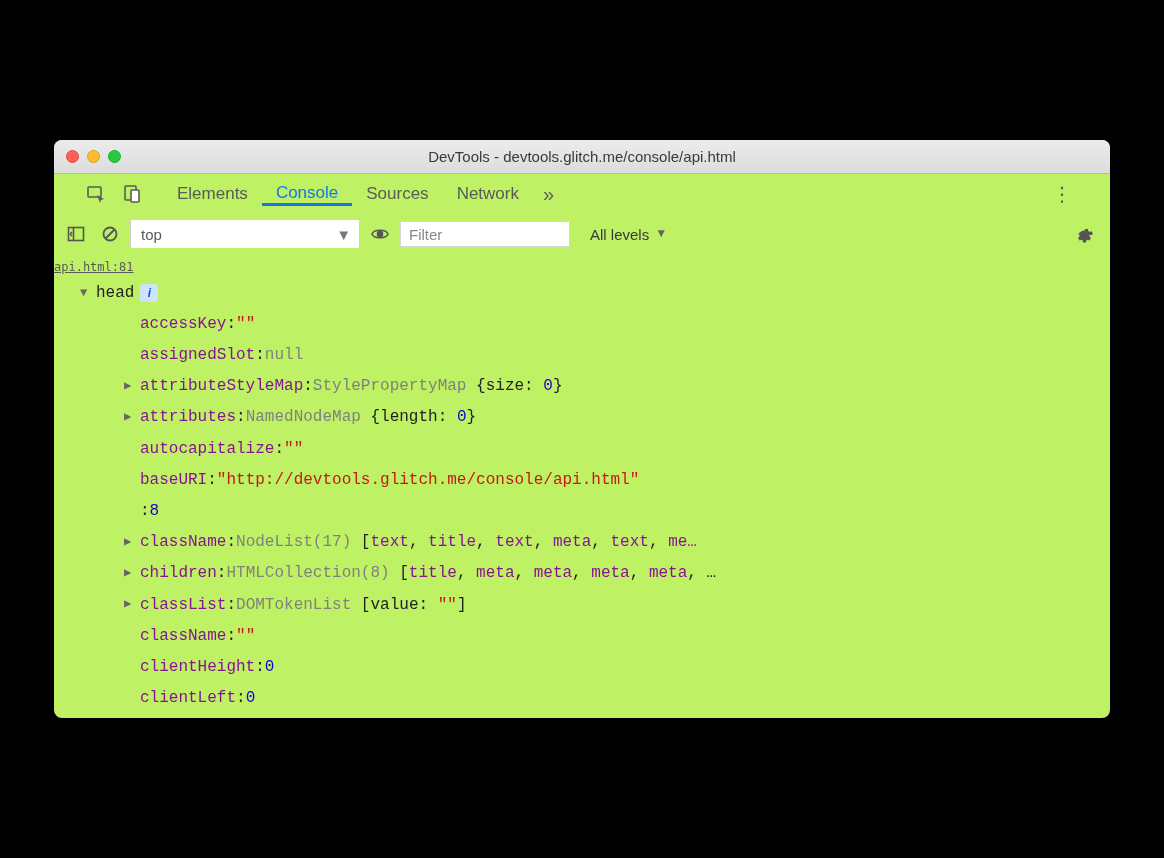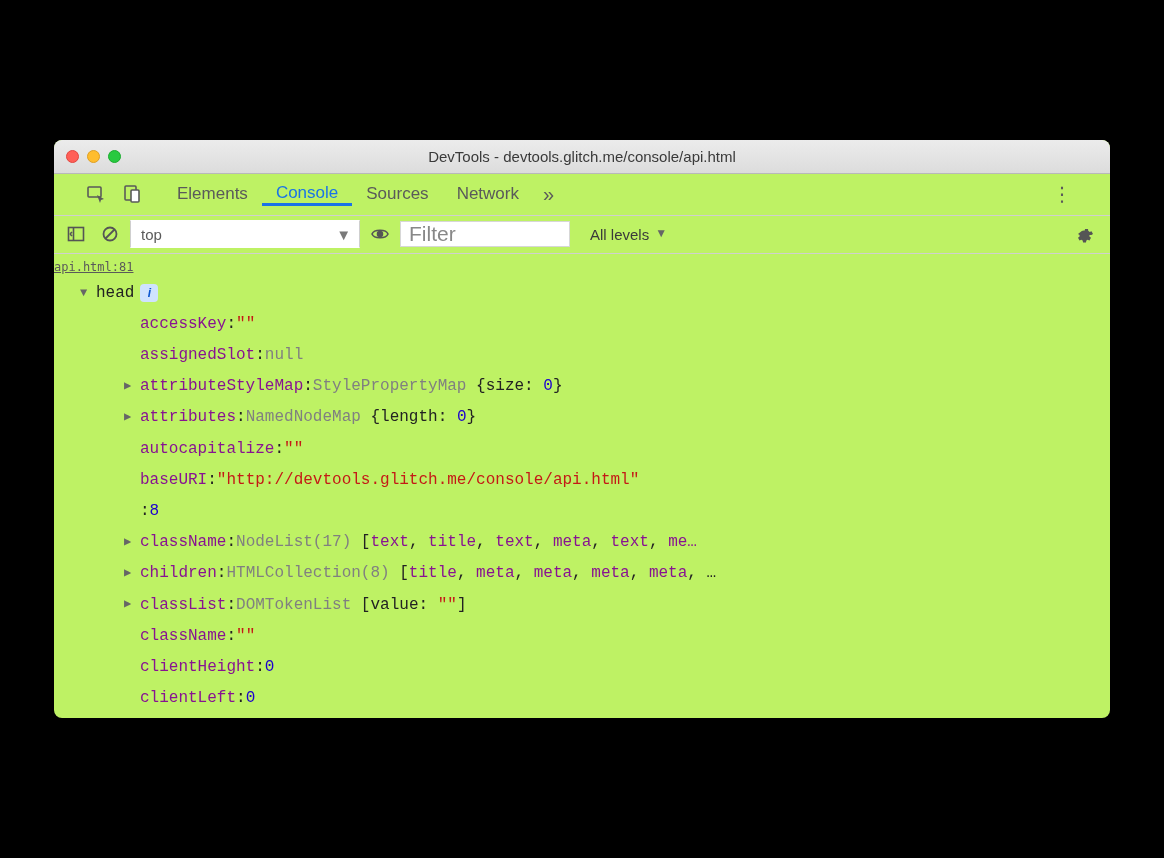--- a/index.html
+++ b/index.html
@@ -86,21 +86,21 @@
     height: 28px;
     border-left:1px solid #cfcfcf;
     border-right:1px solid #cfcfcf;
     gap:24px;
   }
   .context-select .chev { color:#7a7a7a; }
   .eye { width:28px; display:flex; align-items:center; justify-content:center; color:#555; }
   .filter-input {
     border:1px solid #d7d7d7;
     height: 26px; padding: 4px 8px;
-    font-size:21px; color:#333; width: 170px;
+    font-size:15px; color:#333; width: 170px;
     background:#fff;
   }
   .filter-input::placeholder { color:#888; }
   .levels {
     display:flex; align-items:flex-start; gap:6px; color:#3a3a3a;
     padding: 0 8px; cursor:pointer;
     margin-left: 6px;
   }
   .console-toolbar .spacer { flex:1; }
   .gear { padding:0 8px; color:#555; }

